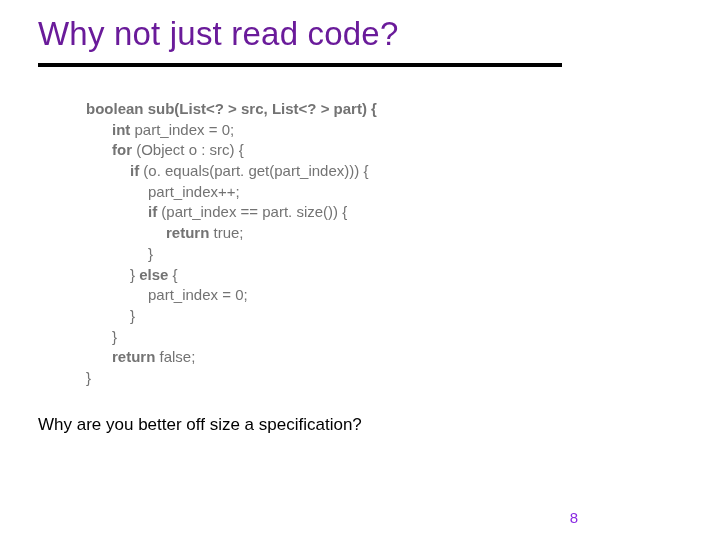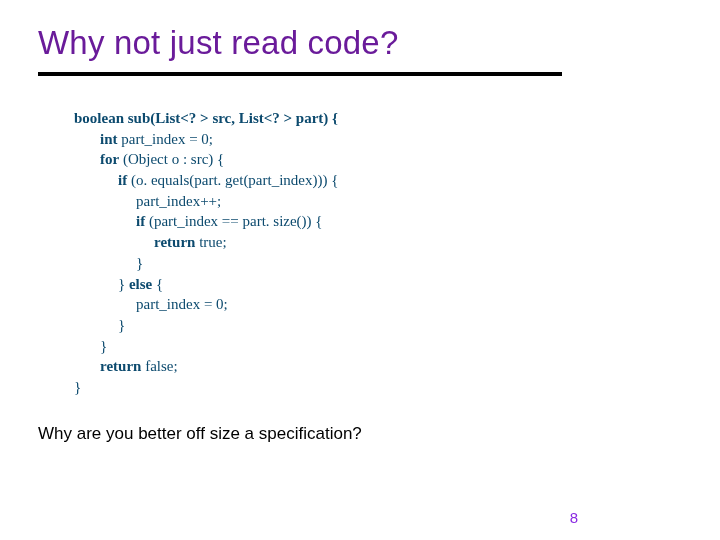--- a/index.html
+++ b/index.html
@@ -1,37 +1,37 @@
 <!DOCTYPE html>
 <html><head>
 <meta charset="utf-8">
 <style>
   * { margin: 0; padding: 0; box-sizing: border-box; }
   html, body { width: 720px; height: 540px; background: #fff; font-family: Arial, Helvetica, sans-serif; }
   .slide {
     width: 600px;
     height: 540px;
     position: relative;
-    padding: 24px 38px 0 38px;
+    padding: 15px 38px 0 38px;
   }
   .title {
     color: #6a1b9a;
     font-size: 33px;
     font-weight: 400;
     letter-spacing: 0.2px;
     padding-bottom: 10px;
     border-bottom: 4px solid #000;
     margin-bottom: 32px;
   }
   .code-block {
-    margin-left: 36px;
-    font-family: Liberation Serif, serif;
+    margin-left: 48px;
+    font-family: Liberation Sans, sans-serif;
     font-size: 15px;
     line-height: 1.38;
-    color: #0c4a6e;
+    color: #737373;
     white-space: pre;
   }
   .kw { font-weight: 700; }
   .sig { font-weight: 700; }
   .question {
     margin-top: 26px;
     font-size: 17px;
     color: #000;
   }
   .pagenum {

